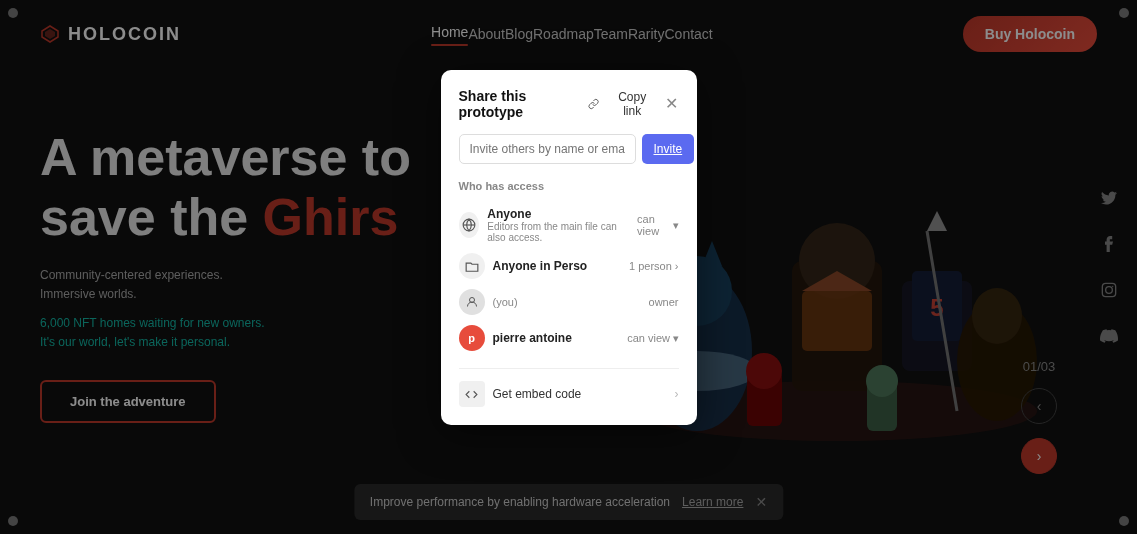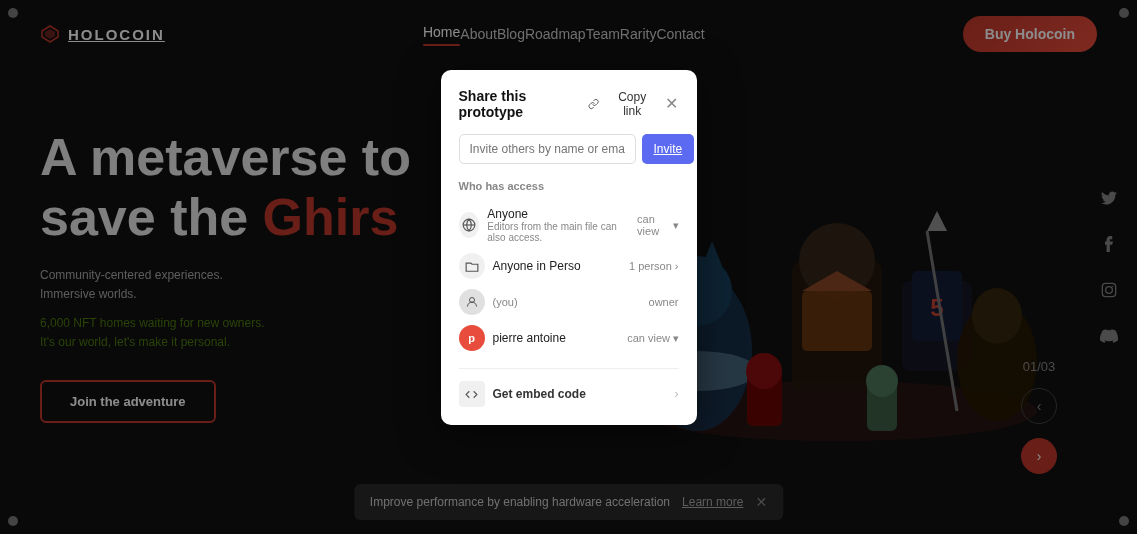--- a/index.html
+++ b/index.html
@@ -30,25 +30,24 @@
       align-items: center;
       gap: 8px;
     }
 
     .logo-icon {
       width: 20px;
       height: 20px;
     }
 
     .logo-text {
-      font-size: 15px;
+      font-size: 18px;
       font-weight: 700;
       letter-spacing: 2px;
       color: #fff;
-      text-decoration: underline;
     }
 
     .nav-links {
       display: flex;
       align-items: center;
       list-style: none;
     }
 
     .nav-links li a {
       text-decoration: none;
@@ -113,21 +112,21 @@
     .hero-subtitle {
       margin-top: 18px;
       font-size: 12px;
       color: #aaa;
       line-height: 1.6;
     }
 
     .hero-sub2 {
       margin-top: 10px;
       font-size: 12px;
-      color: #4d7c0f;
+      color: #14b8a6;
       line-height: 1.6;
     }
 
     .join-btn {
       margin-top: 28px;
       background: transparent;
       border: 2px solid #c0392b;
       color: #fff;
       padding: 12px 28px;
       border-radius: 6px;
@@ -369,21 +368,21 @@
       align-items: center;
       justify-content: center;
       border-radius: 50%;
       background: #f0f0f0;
       font-size: 13px;
       color: #555;
     }
 
     .access-info .name {
       font-size: 12px;
-      font-weight: 400;
+      font-weight: 700;
       color: #222;
     }
 
     .access-info .sub {
       font-size: 10px;
       color: #888;
     }
 
     .access-right {
       font-size: 11px;
@@ -424,21 +423,20 @@
       justify-content: space-between;
       cursor: pointer;
     }
 
     .embed-left {
       display: flex;
       align-items: center;
       gap: 8px;
       font-size: 12px;
       color: #333;
-      font-weight: bold;
     }
 
     .embed-icon {
       width: 26px;
       height: 26px;
       display: flex;
       align-items: center;
       justify-content: center;
       background: #f0f0f0;
       border-radius: 4px;

